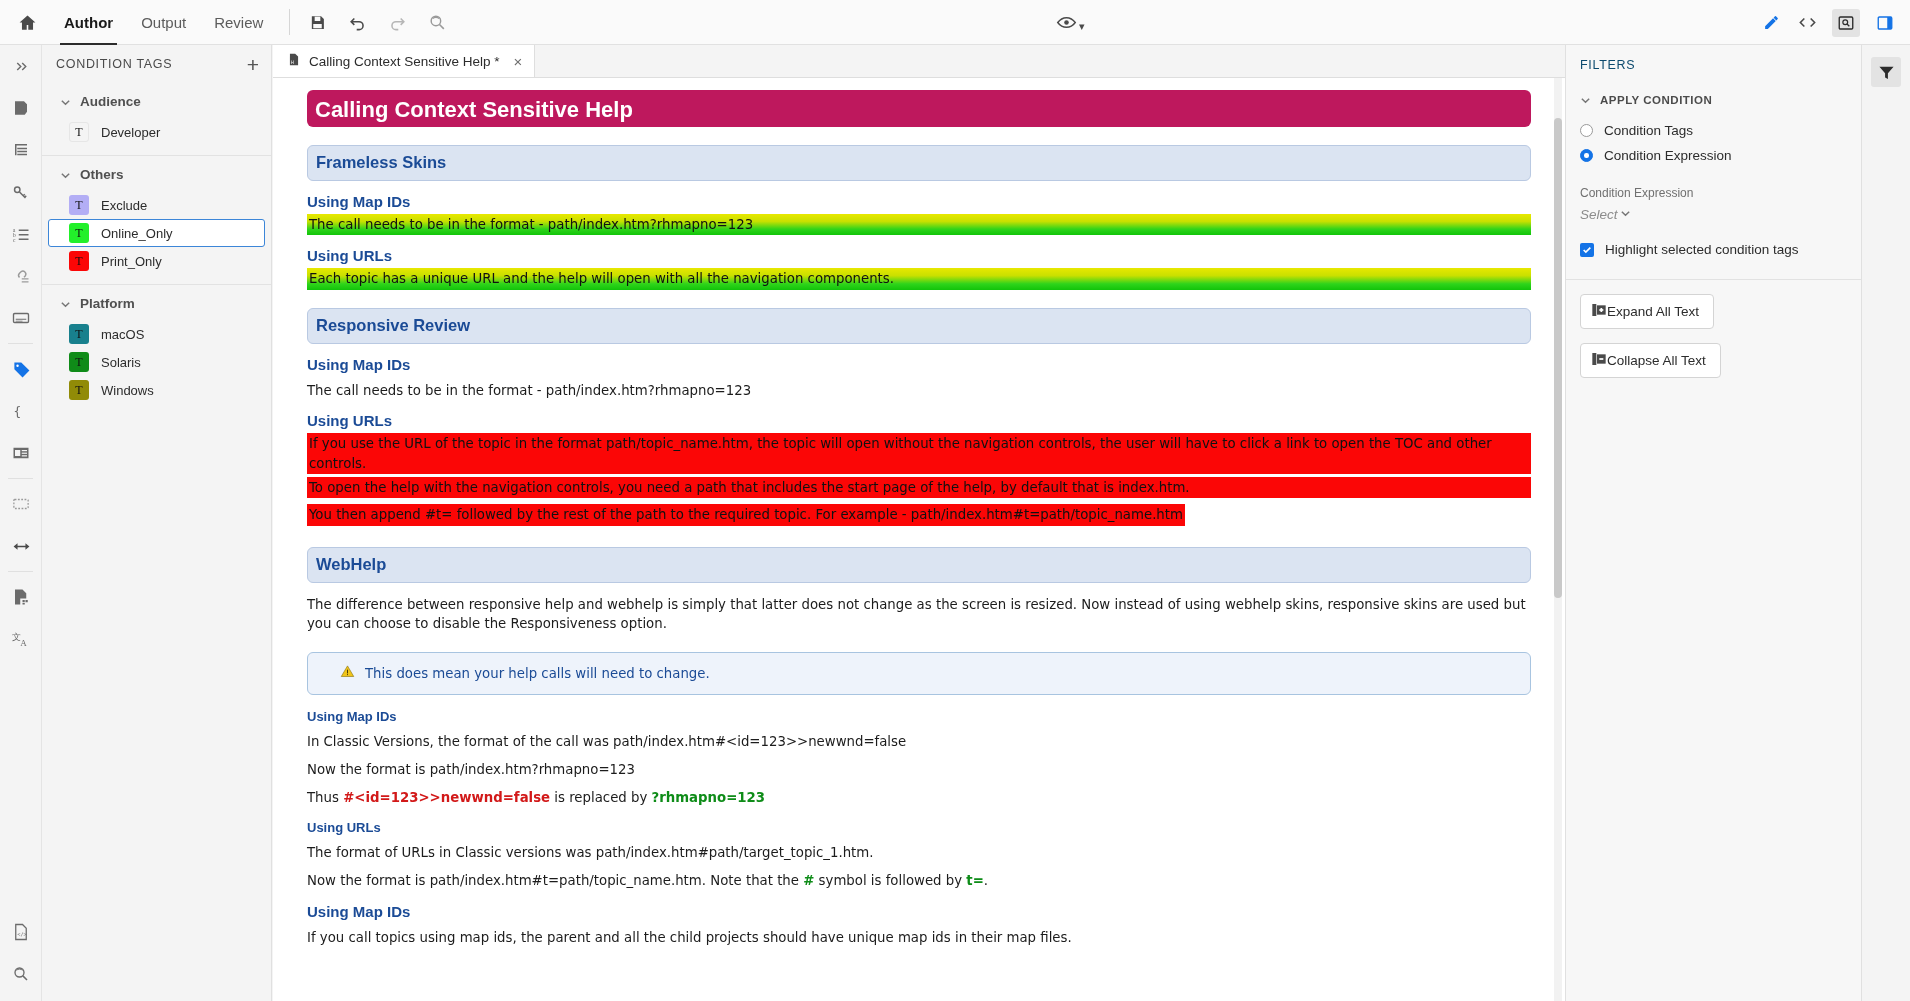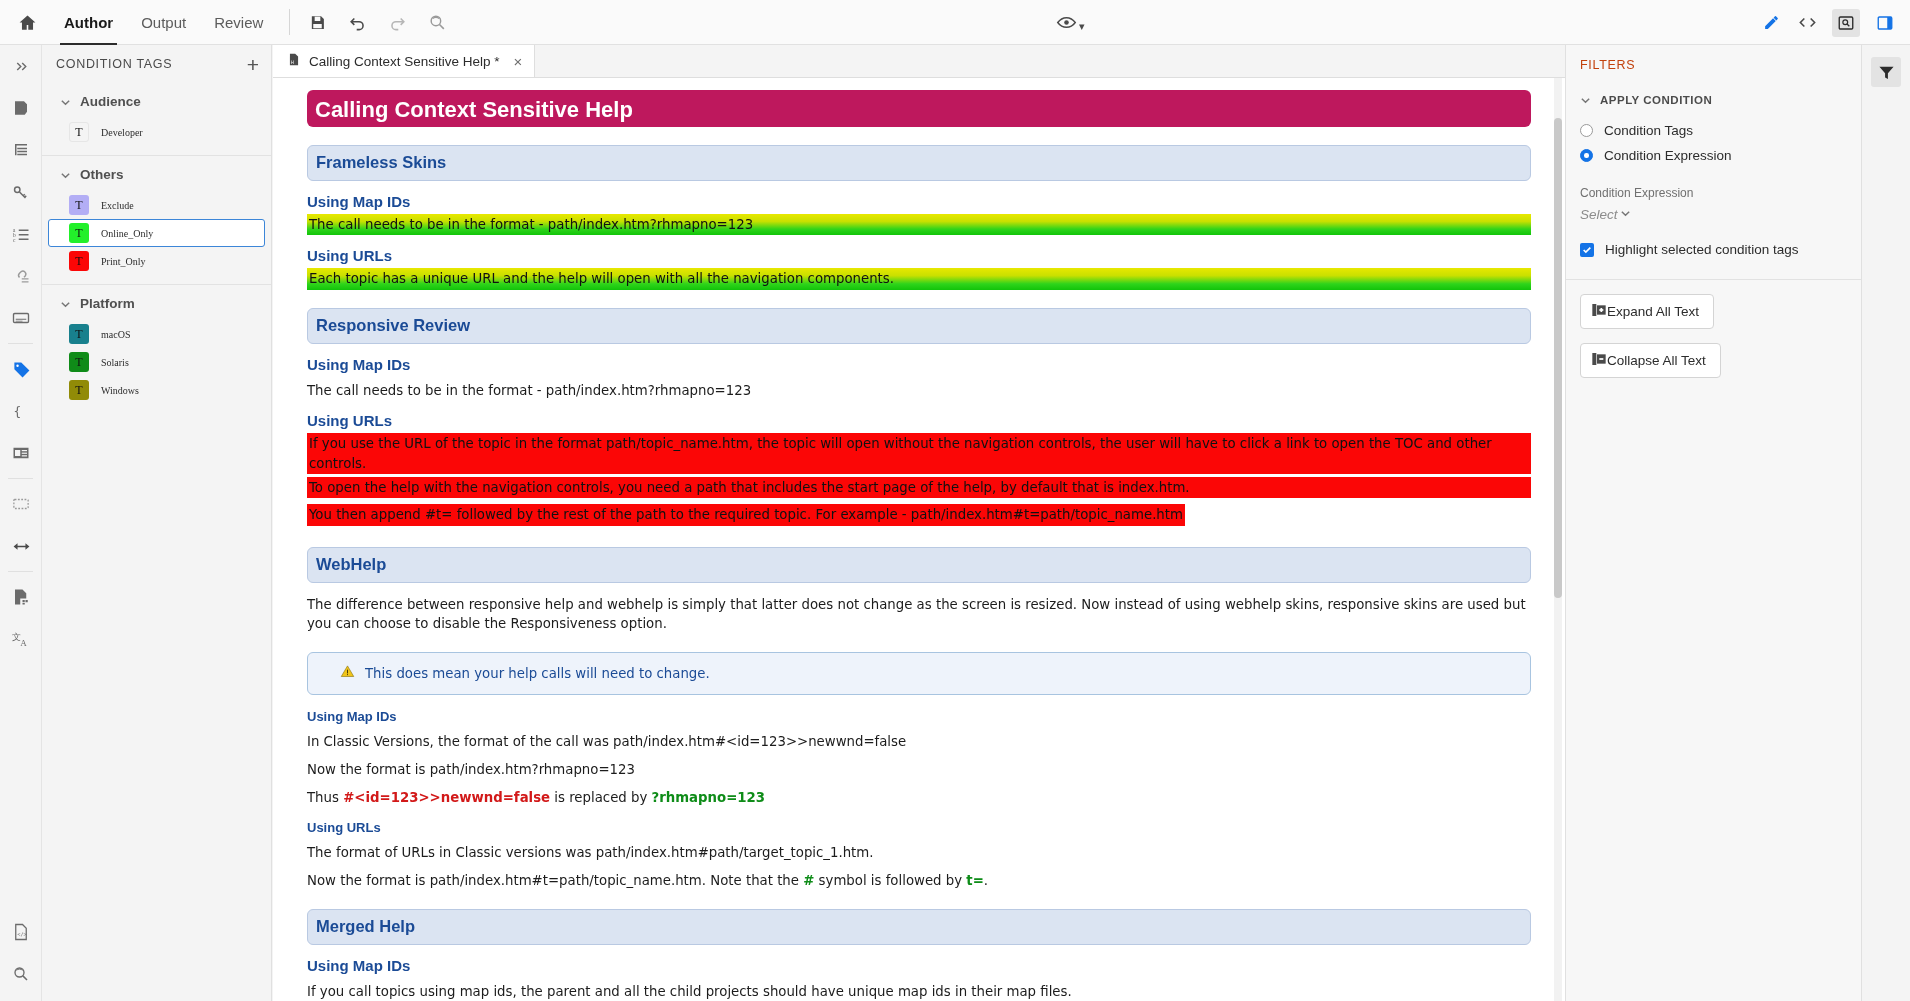--- a/index.html
+++ b/index.html
@@ -76,21 +76,21 @@
     padding: 4px 10px 4px 20px; margin: 0 6px; height: 28px;
     border: 1px solid transparent; border-radius: 3px; cursor: pointer;
   }
   .ct-row.selected { border-color: #3c86d8; background: #fff; }
   .ct-swatch {
     width: 20px; height: 20px; border-radius: 3px;
     display: flex; align-items: center; justify-content: center;
     font-size: 12px; color: #111; font-family: "Liberation Serif", serif;
   }
   .ct-swatch.empty { background: #f4f4f4; border: 1px solid #e6e6e6; }
-  .ct-label { font-size: 10px; color: #2c2c2c; font-family: Liberation Serif, serif; }
+  .ct-label { font-size: 13px; color: #2c2c2c; }
   .ct-sep { height: 1px; background: #e2e2e2; margin: 9px 0 0 0; }
 
   
   .editor-wrap {
     position: absolute; top: 45px; left: 273px;
     width: 1292px; height: 956px; background: #fff;
   }
   .tabstrip {
     height: 33px; background: #f4f4f4; border-bottom: 1px solid #dedede;
     display: flex; align-items: stretch;
@@ -146,21 +146,21 @@
   .note-text { color: #1b4b96; font-size: 13.3px; }
   code.red { color: #d21919; font-weight: 700; font-family: "DejaVu Sans", sans-serif; }
   code.green { color: #0e8c18; font-weight: 700; font-family: "DejaVu Sans", sans-serif; }
 
   
   .filters {
     position: absolute; top: 45px; left: 1565px;
     width: 297px; height: 956px;
     background: #f7f7f7; border-left: 1px solid #e0e0e0; border-right: 1px solid #e0e0e0;
   }
-  .f-title { font-size: 12.5px; letter-spacing: .7px; color: #c2410c; padding: 13px 0 0 14px; }
+  .f-title { font-size: 12.5px; letter-spacing: .7px; color: #0c4a6e; padding: 13px 0 0 14px; }
   .f-group {
     display: flex; align-items: center; gap: 9px;
     padding: 22px 0 12px 14px; font-size: 11.5px; font-weight: 700;
     letter-spacing: .5px; color: #4b4b4b; cursor: pointer;
   }
   .f-radio-row { display: flex; align-items: center; gap: 11px; padding: 5px 0 5px 14px; cursor: pointer; }
   .radio { width: 13px; height: 13px; border-radius: 50%; border: 1.6px solid #9a9a9a; background: #fff; flex: none; }
   .radio.on { border-color: #1473e6; background: #1473e6; position: relative; }
   .radio.on::after { content: ""; position: absolute; left: 3.4px; top: 3.4px; width: 4.5px; height: 4.5px; border-radius: 50%; background: #fff; }
   .f-radio-label { font-size: 13.5px; color: #2c2c2c; }
@@ -483,21 +483,20 @@
         <span class="note-text">This does mean your help calls will need to change.</span>
       </div>
       <h3 class="sub small">Using Map IDs</h3>
       <p class="body">In Classic Versions, the format of the call was path/index.htm#&lt;id=123&gt;&gt;newwnd=false</p>
       <p class="body">Now the format is path/index.htm?rhmapno=123</p>
       <p class="body"><span>Thus </span><code class="red">#&lt;id=123&gt;&gt;newwnd=false</code><span> is replaced by </span><code class="green">?rhmapno=123</code></p>
       <h3 class="sub small">Using URLs</h3>
       <p class="body">The format of URLs in Classic versions was path/index.htm#path/target_topic_1.htm.</p>
       <p class="body"><span>Now the format is path/index.htm#t=path/topic_name.htm. Note that the </span><code class="green">#</code><span> symbol is followed by </span><code class="green">t=</code><span>.</span></p>
 
-      <h2 class="section">Merged Help</h2>
       <h3 class="sub">Using Map IDs</h3>
       <p class="body">If you call topics using map ids, the parent and all the child projects should have unique map ids in their map files.</p>
       
       
     </div>
   </div>
 </div>
 
 <div class="filters">
   <div class="f-title">FILTERS</div>

